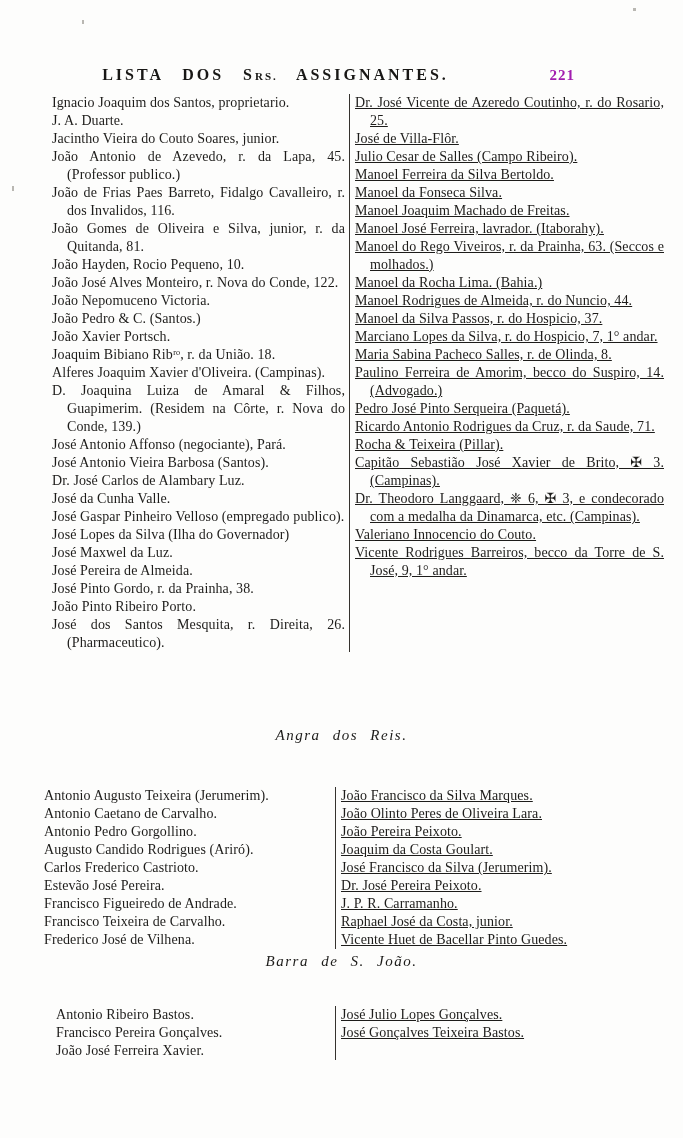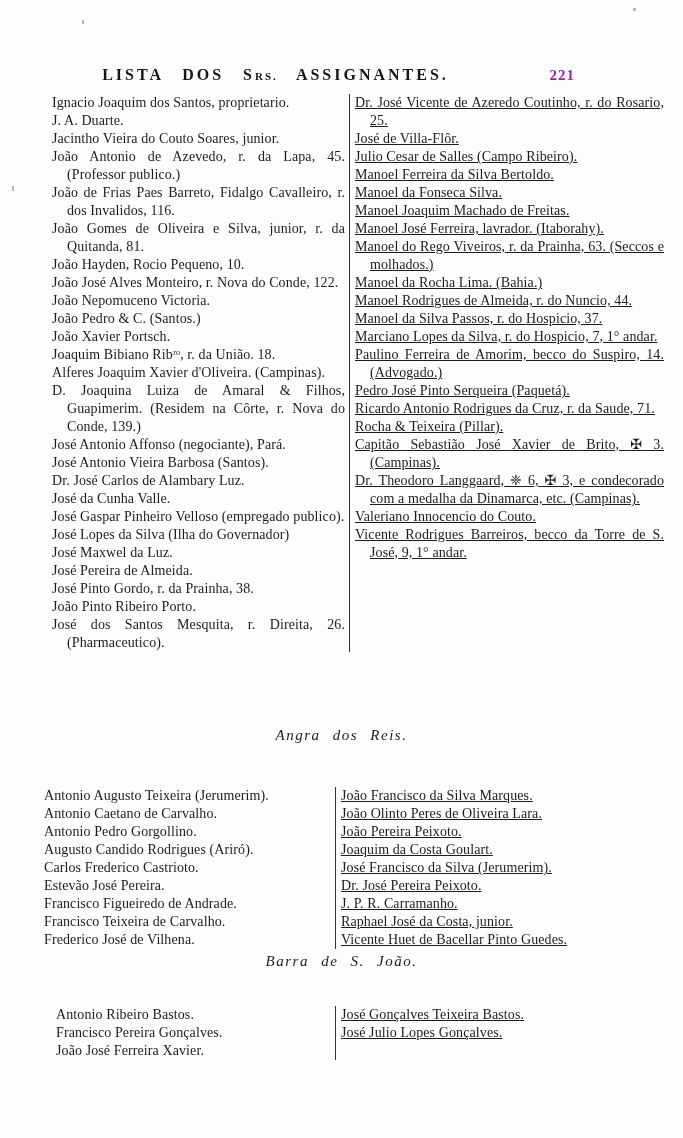--- a/index.html
+++ b/index.html
@@ -109,20 +109,21 @@
         <div class="entry">Julio Cesar de Salles (Campo Ribeiro).</div>
         <div class="entry">Manoel Ferreira da Silva Bertoldo.</div>
         <div class="entry">Manoel da Fonseca Silva.</div>
         <div class="entry">Manoel Joaquim Machado de Freitas.</div>
         <div class="entry">Manoel José Ferreira, lavrador. (Itaborahy).</div>
         <div class="entry">Manoel do Rego Viveiros, r. da Prainha, 63. (Seccos e molhados.)</div>
         <div class="entry">Manoel da Rocha Lima. (Bahia.)</div>
         <div class="entry">Manoel Rodrigues de Almeida, r. do Nuncio, 44.</div>
         <div class="entry">Manoel da Silva Passos, r. do Hospicio, 37.</div>
         <div class="entry">Marciano Lopes da Silva, r. do Hospicio, 7, 1° andar.</div>
+        <div class="entry">Maria Sabina Pacheco Salles, r. de Olinda, 8.</div>
         <div class="entry">Paulino Ferreira de Amorim, becco do Suspiro, 14. (Advogado.)</div>
         <div class="entry">Pedro José Pinto Serqueira (Paquetá).</div>
         <div class="entry">Ricardo Antonio Rodrigues da Cruz, r. da Saude, 71.</div>
         <div class="entry">Rocha &amp; Teixeira (Pillar).</div>
         <div class="entry">Capitão Sebastião José Xavier de Brito, ✠ 3. (Campinas).</div>
         <div class="entry">Dr. Theodoro Langgaard, ❈ 6, ✠ 3, e condecorado com a medalha da Dinamarca, etc. (Campinas).</div>
         <div class="entry">Valeriano Innocencio do Couto.</div>
         <div class="entry">Vicente Rodrigues Barreiros, becco da Torre de S. José, 9, 1° andar.</div>
       </div>
   </div>
@@ -160,22 +161,22 @@
   <div class="columns barra-columns">
     <div class="col col-left">
 
     <div class="entry">Antonio Ribeiro Bastos.</div>
         <div class="entry">Francisco Pereira Gonçalves.</div>
         <div class="entry">João José Ferreira Xavier.</div>
       </div>
     <div class="divider"></div>
     <div class="col col-right">
 
-    <div class="entry">José Gonçalves Teixeira Bastos.</div>
-        <div class="entry">José Julio Lopes Gonçalves.</div>
+    <div class="entry">José Julio Lopes Gonçalves.</div>
+        <div class="entry">José Gonçalves Teixeira Bastos.</div>
       </div>
   </div>
 
   <div class="speck" style="left:12px;top:186px;width:2px;height:5px;"></div>
   <div class="speck" style="left:82px;top:20px;width:2px;height:4px;"></div>
   <div class="speck" style="left:633px;top:8px;width:3px;height:3px;"></div>
 
 </div>
 
 </body></html>

